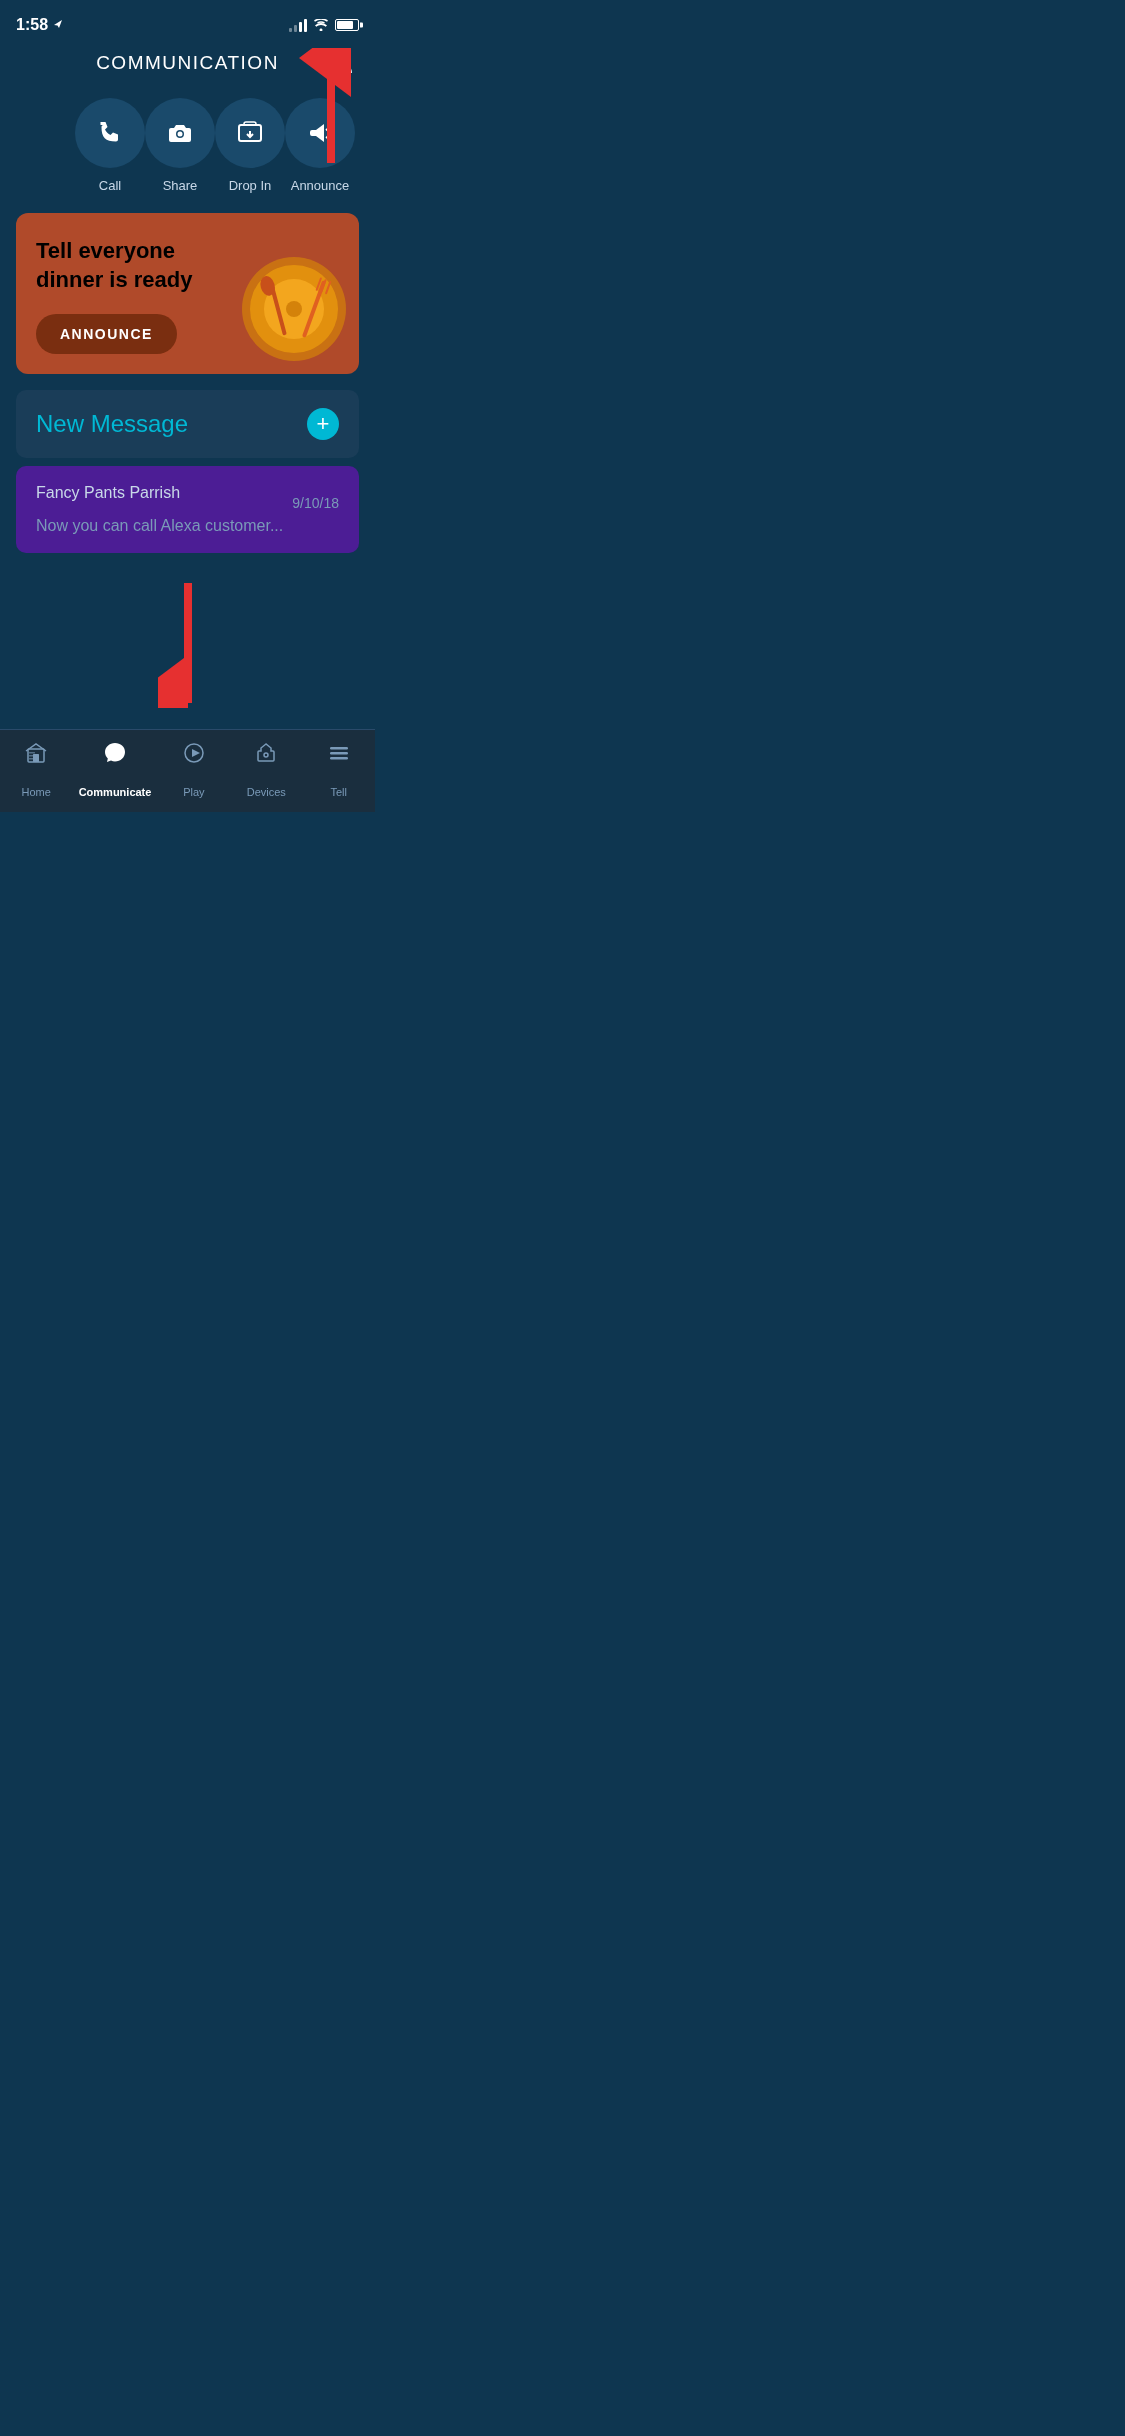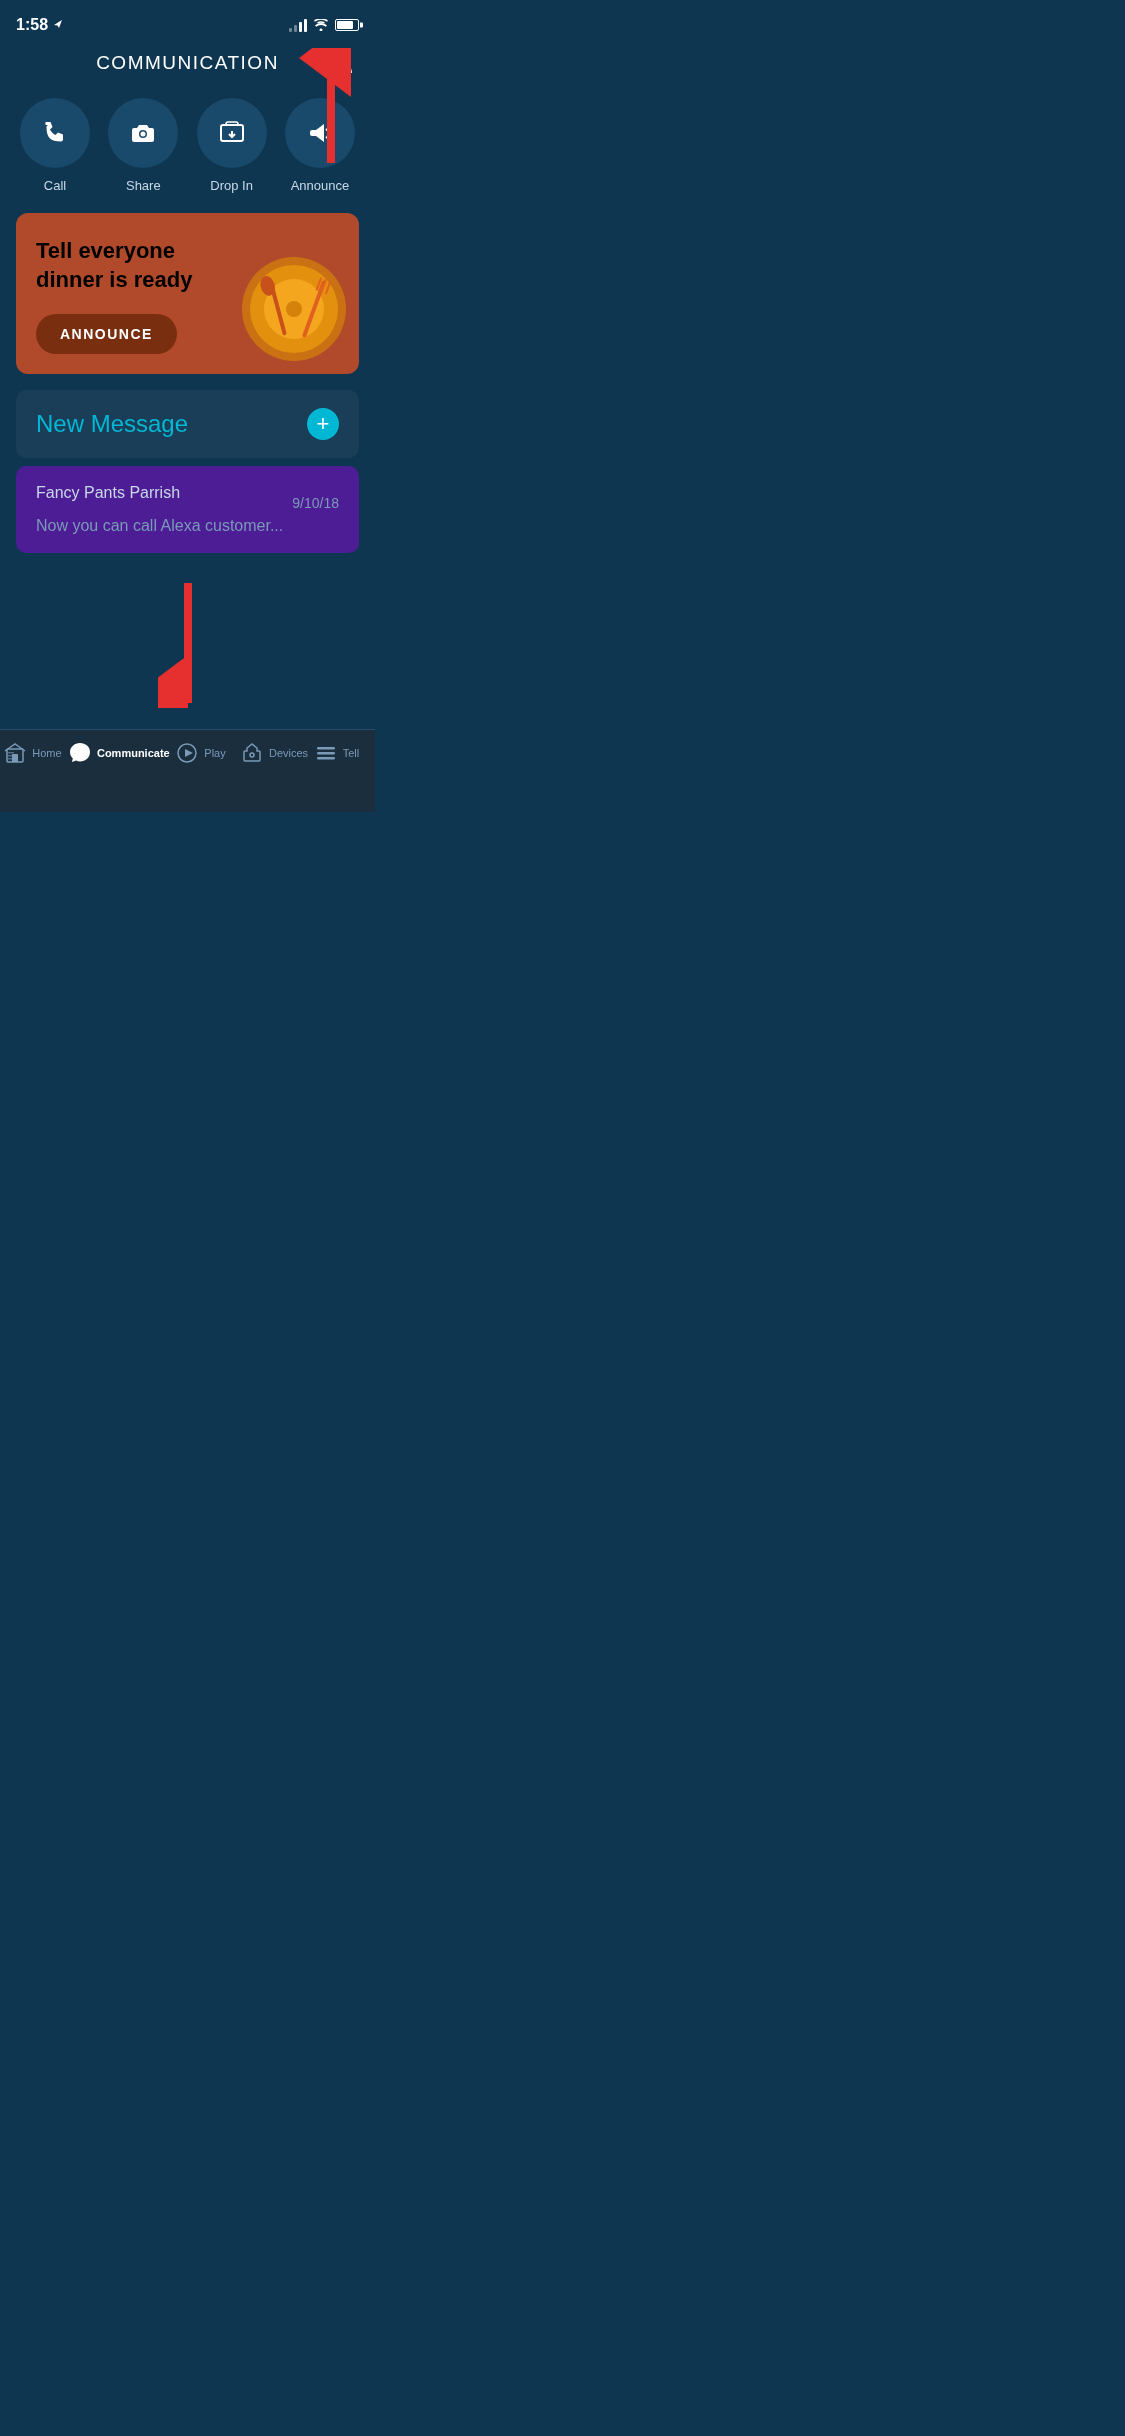--- a/index.html
+++ b/index.html
@@ -120,21 +120,21 @@
       position: absolute;
       right: 24px;
       top: 48px;
       z-index: 10;
       pointer-events: none;
     }
 
     
     .action-buttons {
       display: flex;
-      justify-content: space-between;
+      justify-content: flex-end;
       padding: 16px 20px 20px;
     }
 
     .action-item {
       display: flex;
       flex-direction: column;
       align-items: center;
       gap: 10px;
       cursor: pointer;
     }
@@ -276,23 +276,23 @@
       background-color: #1a2e3e;
       display: flex;
       justify-content: space-around;
       align-items: flex-start;
       padding-top: 10px;
       border-top: 1px solid #2a4a6a;
     }
 
     .nav-item {
       display: flex;
-      flex-direction: row;
-      align-items: center;
-      gap: 4px;
+      flex-direction: column;
+      align-items: center;
+      gap: 20px;
       cursor: pointer;
       min-width: 60px;
     }
 
     .nav-icon {
       width: 26px;
       height: 26px;
       display: flex;
       align-items: center;
       justify-content: center;

